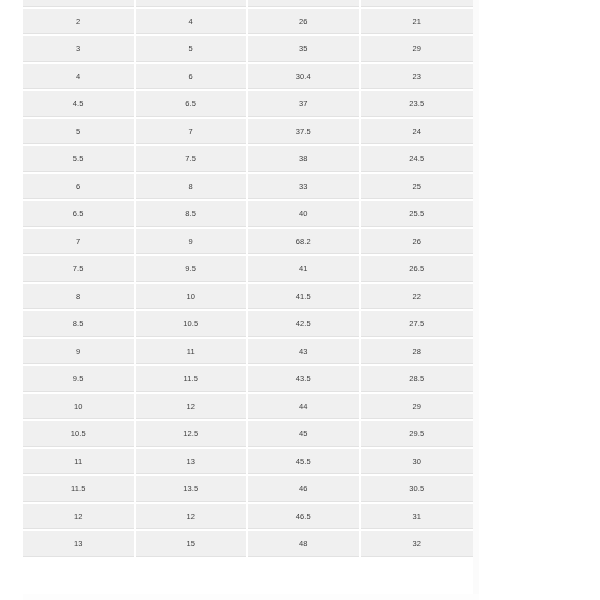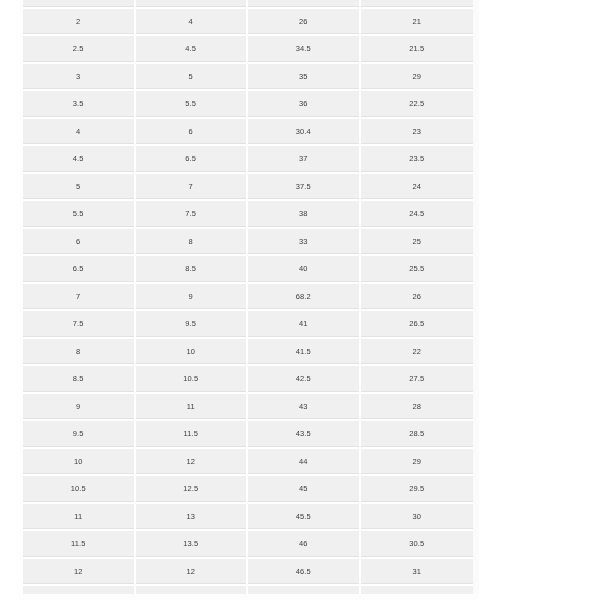--- a/index.html
+++ b/index.html
@@ -106,36 +106,24 @@
             <td>33.5</td>
             <td class="lastcol">20.5</td>
           </tr>
           <tr>
             <td>2</td>
             <td>4</td>
             <td>26</td>
             <td class="lastcol">21</td>
           </tr>
           <tr>
-            <td>2.5</td>
-            <td>4.5</td>
-            <td>34.5</td>
-            <td class="lastcol">21.5</td>
-          </tr>
-          <tr>
             <td>3</td>
             <td>5</td>
             <td>35</td>
             <td class="lastcol">29</td>
-          </tr>
-          <tr>
-            <td>3.5</td>
-            <td>5.5</td>
-            <td>36</td>
-            <td class="lastcol">22.5</td>
           </tr>
           <tr>
             <td>4</td>
             <td>6</td>
             <td>30.4</td>
             <td class="lastcol">23</td>
           </tr>
           <tr>
             <td>4.5</td>
             <td>6.5</td>

